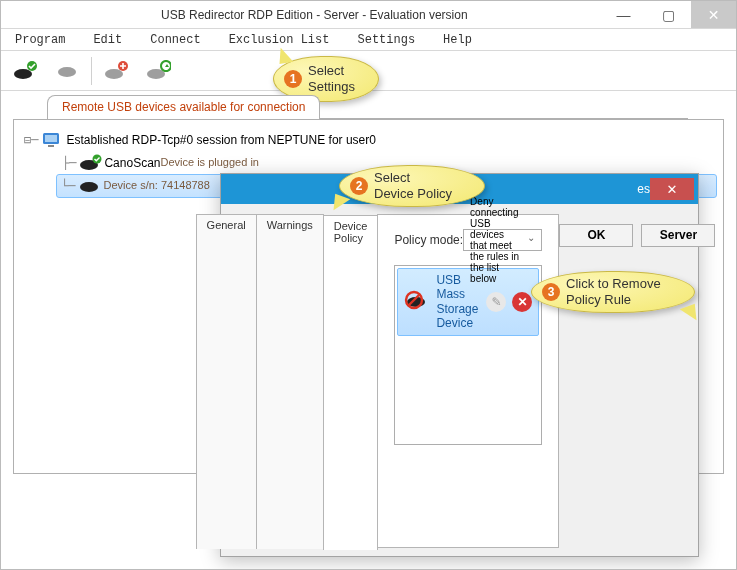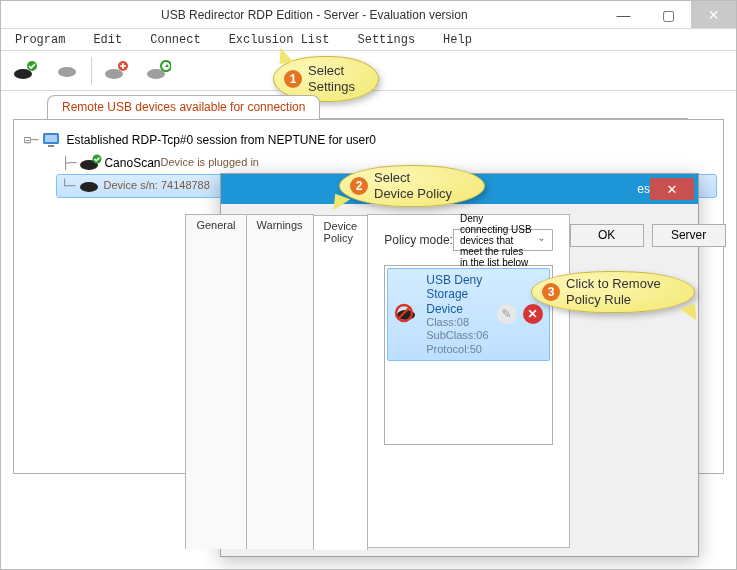--- a/index.html
+++ b/index.html
@@ -54,21 +54,21 @@
   .rulebox { border:1px solid #adadad; background:#fff; height:180px; overflow:auto; }
   .rulerow { display:flex; align-items:center; gap:8px; padding:4px 6px; background: linear-gradient(#d2ecff,#bddfff); border:1px solid #7ec1ff; border-radius:2px; margin:2px; }
   .ruletxt { flex:1; display:flex; flex-direction:column; line-height:1.2; }
   .rname { color:#165a9e; font-size:12px; }
   .rsub { color:#6d8299; font-size:11px; }
   .rulebtns { display:flex; gap:6px; align-items:center; }
   .circ { width:20px; height:20px; border-radius:50%; display:flex; align-items:center; justify-content:center; font-size:12px; }
   .circ.edit { background:#e8e8e8; color:#999; }
   .circ.del { background:#d93535; color:#fff; font-weight:bold; }
 
-  .dlg-buttons { display:flex; justify-content:flex-end; gap:8px; padding-top:10px; }
+  .dlg-buttons { display:flex; justify-content:flex-end; gap:8px; padding-top:10px;font-weight:bold; }
   .btn { min-width:74px; height:23px; border:1px solid #adadad; background:#f3f3f3; font-size:12px; text-align:center; line-height:21px; }
 
   
   .callout { position:absolute; background: radial-gradient(ellipse at 30% 30%, #fdf7b6, #f3e870); border:1px solid #c9b846; border-radius: 50% / 50%; box-shadow: 2px 3px 6px rgba(0,0,0,.25); padding: 6px 14px 6px 10px; display:flex; align-items:center; gap:6px; }
   .callnum { background:#e67321; color:#fff; width:18px; height:18px; border-radius:50%; display:flex; align-items:center; justify-content:center; font-weight:bold; font-size:12px; flex:none; }
   .calltext { font-size:13px; line-height:1.2; color:#333; white-space:nowrap; }
   .callout.c1 { left:272px; top:55px; width:106px; height:46px; border-radius: 50px / 24px; }
   .callout.c2 { left:338px; top:164px; width:146px; height:42px; border-radius: 72px / 22px; }
   .callout.c3 { left:530px; top:270px; width:164px; height:42px; border-radius: 80px / 22px; }
   .tail { position:absolute; width:0; height:0; }
@@ -197,22 +197,21 @@
       <div class="rulebox">
         <div class="rulerow">
           <span>
             <svg width="24" height="20">
                 <ellipse cx="12" cy="12" rx="9" ry="5" fill="#222"></ellipse>
                 <circle cx="10" cy="10" r="8" fill="none" stroke="#d32" stroke-width="2.4"></circle>
                 <line x1="4" y1="16" x2="16" y2="4" stroke="#d32" stroke-width="2.4"></line>
               </svg>
           </span>
           <div class="ruletxt">
-            <span class="rname">USB Deny Storage Device</span>
-            <span class="rsub">Class:08  SubClass:06  Protocol:50</span>
+            <span class="rname">USB Mass Storage Device</span>
           </div>
           <div class="rulebtns">
             <div class="circ edit">
               <span>✎</span>
             </div>
             <div class="circ del">
               <span>✕</span>
             </div>
           </div>
         </div>

